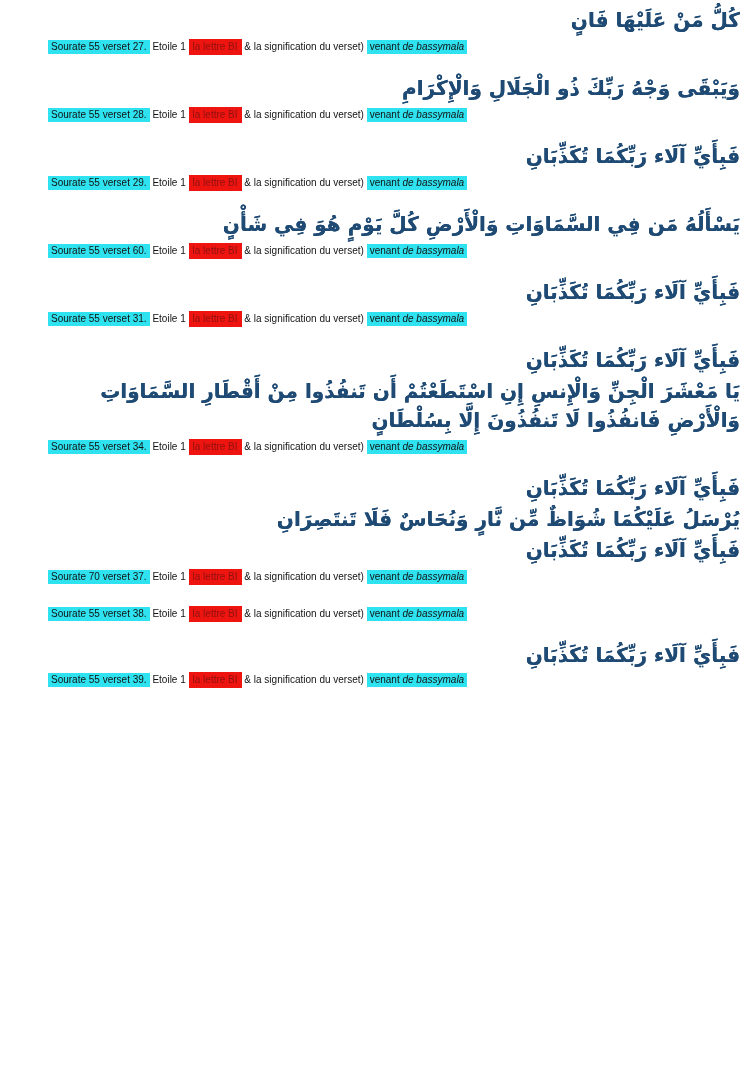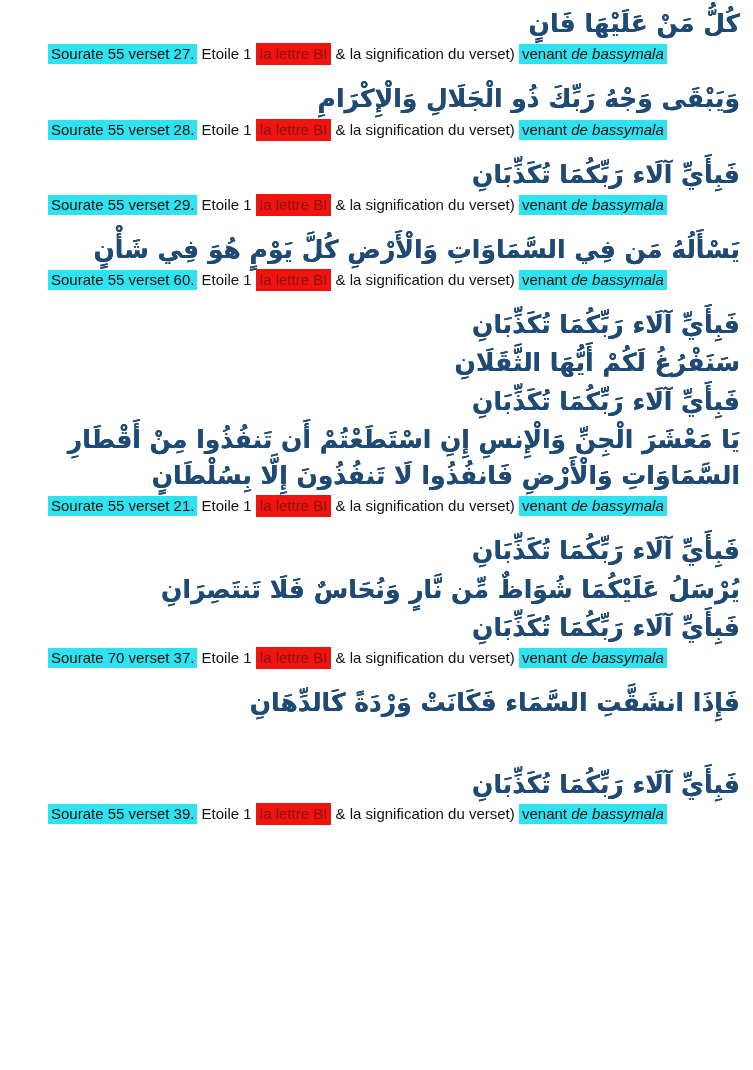--- a/index.html
+++ b/index.html
@@ -20,29 +20,29 @@
   }
   .block {
     padding: 0 13px 0 48px;
   }
   .arabic {
     margin: 0 0 2px 0;
     direction: rtl;
     text-align: right;
     unicode-bidi: embed;
     font-family: "DejaVu Sans", sans-serif;
-    font-size: 25px;
+    font-size: 20px;
     font-weight: bold;
     line-height: 1.45;
     color: var(--arabic-blue, #1e4a74);
     text-shadow: 0 0 0.4px var(--arabic-blue, #1e4a74);
   }
   .french {
     margin: 0 0 17px 0;
-    font-size: 15px;
+    font-size: 10px;
     line-height: 20px;
     white-space: nowrap;
     color: var(--body-text, #121212);
   }
   .hl-cyan {
     background: var(--cyan-highlight, #2fe2ef);
     padding: 1px 3px 2px 3px;
   }
   .hl-red {
     background: var(--red-highlight, #ee1511);
@@ -83,49 +83,49 @@
     <p class="french"><span class="hl-cyan">Sourate 55 verset 29.</span> <span>Etoile 1</span> <span class="hl-red">la lettre BI</span> <span>&amp; la signification du verset)</span> <span class="hl-cyan"><span>venant </span><em>de bassymala</em></span></p>
   </section>
 
   <section class="block">
     <p class="arabic" dir="rtl" lang="ar">يَسْأَلُهُ مَن فِي السَّمَاوَاتِ وَالْأَرْضِ كُلَّ يَوْمٍ هُوَ فِي شَأْنٍ</p>
     <p class="french"><span class="hl-cyan">Sourate 55 verset 60.</span> <span>Etoile 1</span> <span class="hl-red">la lettre BI</span> <span>&amp; la signification du verset)</span> <span class="hl-cyan"><span>venant </span><em>de bassymala</em></span></p>
   </section>
 
   <section class="block">
     <p class="arabic" dir="rtl" lang="ar">فَبِأَيِّ آلَاء رَبِّكُمَا تُكَذِّبَانِ</p>
+    <p class="french"><span class="hl-cyan">Sourate 55 verset 31.</span> <span>Etoile 1</span> <span class="hl-red">la lettre BI</span> <span>&amp; la signification du verset)</span> <span class="hl-cyan"><span>venant </span><em>de bassymala</em></span></p>
   </section>
 
   <section class="block">
-    <p class="arabic" dir="rtl" lang="ar">سَنَفْرُغُ لَكُمْ أَيُّهَا الثَّقَلَانِ</p>
   </section>
 
   <section class="block">
     <p class="arabic" dir="rtl" lang="ar">فَبِأَيِّ آلَاء رَبِّكُمَا تُكَذِّبَانِ</p>
   </section>
 
   <section class="block">
     <p class="arabic" dir="rtl" lang="ar">يَا مَعْشَرَ الْجِنِّ وَالْإِنسِ إِنِ اسْتَطَعْتُمْ أَن تَنفُذُوا مِنْ أَقْطَارِ السَّمَاوَاتِ وَالْأَرْضِ فَانفُذُوا لَا تَنفُذُونَ إِلَّا بِسُلْطَانٍ</p>
-    <p class="french"><span class="hl-cyan">Sourate 55 verset 21.</span> <span>Etoile 1</span> <span class="hl-red">la lettre BI</span> <span>&amp; la signification du verset)</span> <span class="hl-cyan"><span>venant </span><em>de bassymala</em></span></p>
+    <p class="french"><span class="hl-cyan">Sourate 55 verset 34.</span> <span>Etoile 1</span> <span class="hl-red">la lettre BI</span> <span>&amp; la signification du verset)</span> <span class="hl-cyan"><span>venant </span><em>de bassymala</em></span></p>
   </section>
 
   <section class="block">
     <p class="arabic" dir="rtl" lang="ar">فَبِأَيِّ آلَاء رَبِّكُمَا تُكَذِّبَانِ</p>
   </section>
 
   <section class="block">
     <p class="arabic" dir="rtl" lang="ar">يُرْسَلُ عَلَيْكُمَا شُوَاظٌ مِّن نَّارٍ وَنُحَاسٌ فَلَا تَنتَصِرَانِ</p>
   </section>
 
   <section class="block">
     <p class="arabic" dir="rtl" lang="ar">فَبِأَيِّ آلَاء رَبِّكُمَا تُكَذِّبَانِ</p>
     <p class="french"><span class="hl-cyan">Sourate 70 verset 37.</span> <span>Etoile 1</span> <span class="hl-red">la lettre BI</span> <span>&amp; la signification du verset)</span> <span class="hl-cyan"><span>venant </span><em>de bassymala</em></span></p>
   </section>
 
   <section class="block">
-    <p class="arabic" dir="rtl" lang="ar">فَإِذَا انشَقَّتِ السَّمَاء فَكَانَتْ وَرْدَةً كَالدِّهَانِ</p>
+    <p class="french"><span class="hl-cyan">Sourate 55 verset 38.</span> <span>Etoile 1</span> <span class="hl-red">la lettre BI</span> <span>&amp; la signification du verset)</span> <span class="hl-cyan"><span>venant </span><em>de bassymala</em></span></p>
   </section>
 
   <section class="block">
     <p class="arabic" dir="rtl" lang="ar">فَبِأَيِّ آلَاء رَبِّكُمَا تُكَذِّبَانِ</p>
     <p class="french"><span class="hl-cyan">Sourate 55 verset 39.</span> <span>Etoile 1</span> <span class="hl-red">la lettre BI</span> <span>&amp; la signification du verset)</span> <span class="hl-cyan"><span>venant </span><em>de bassymala</em></span></p>
   </section>
 </div>
 
 </body></html>

